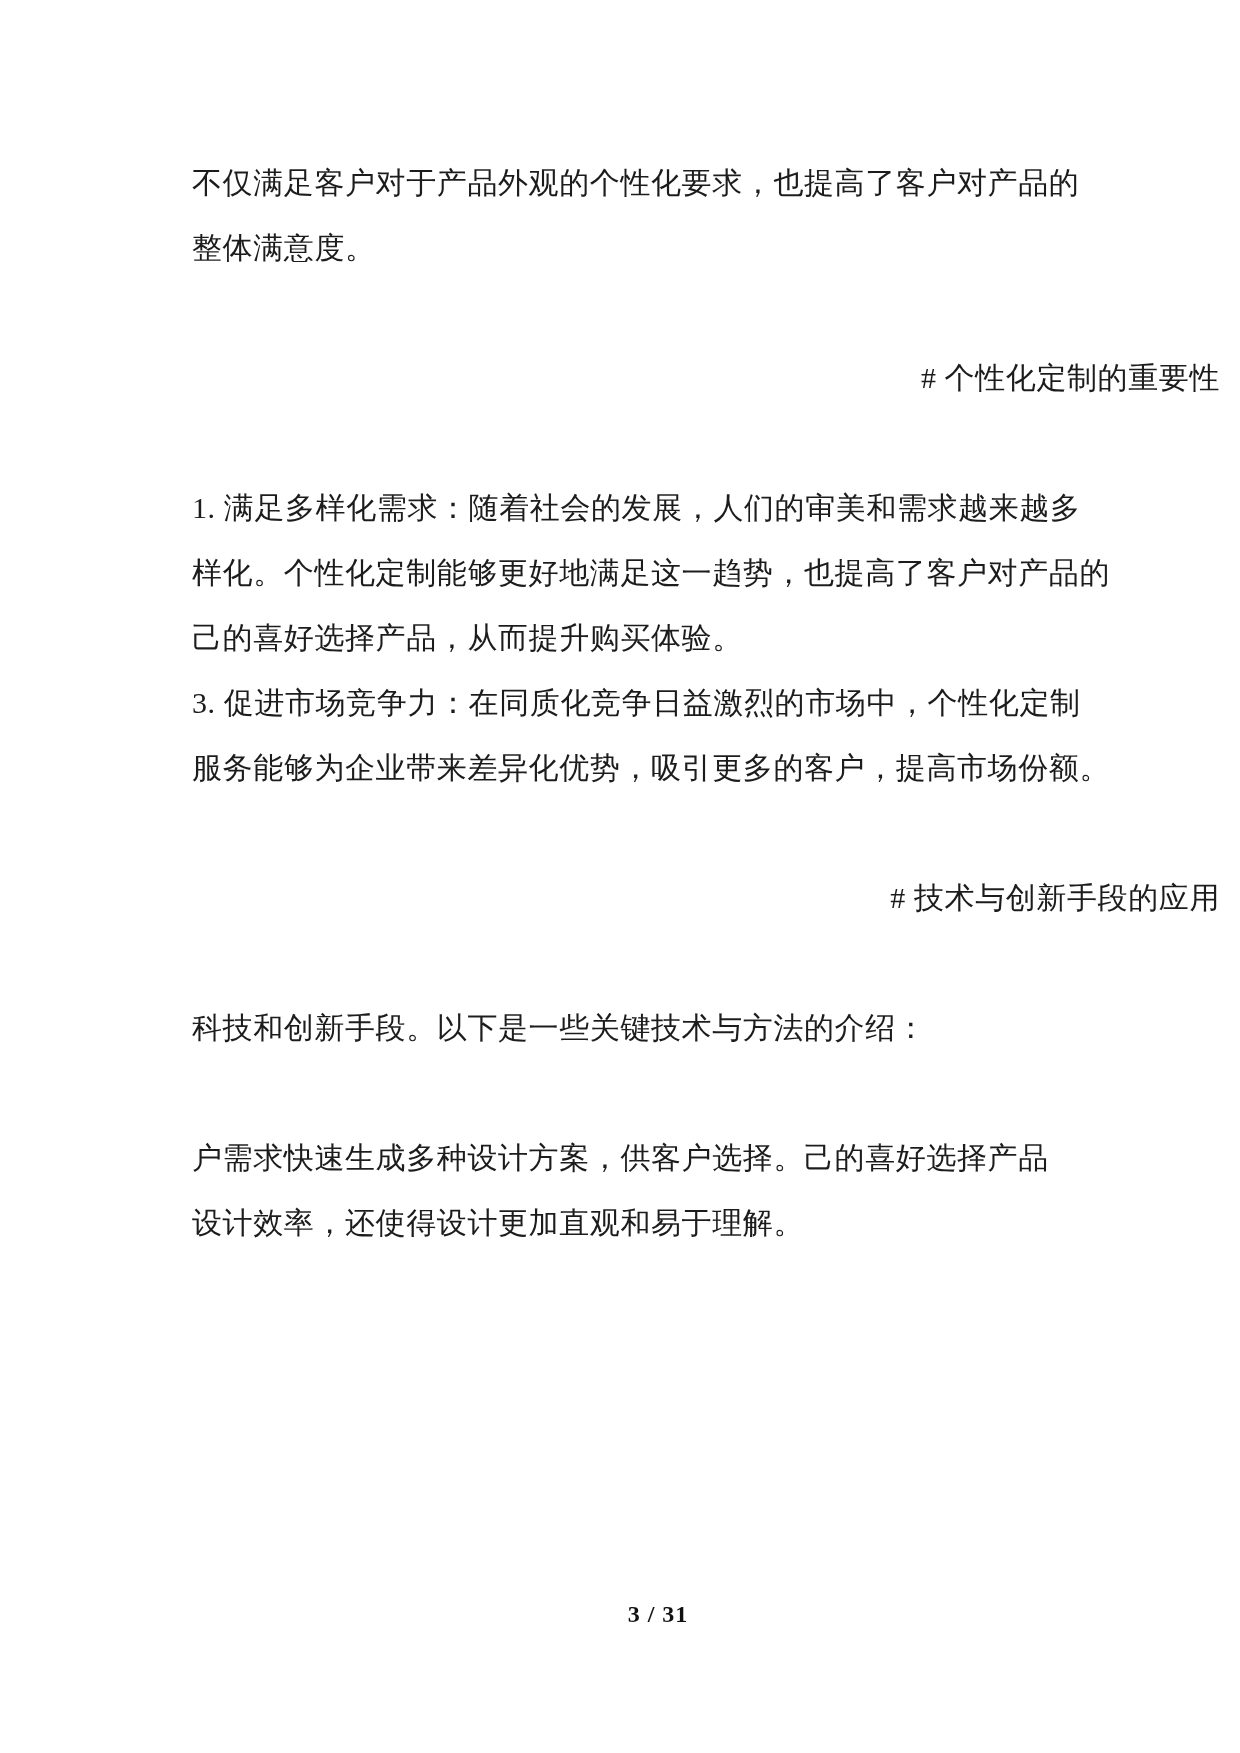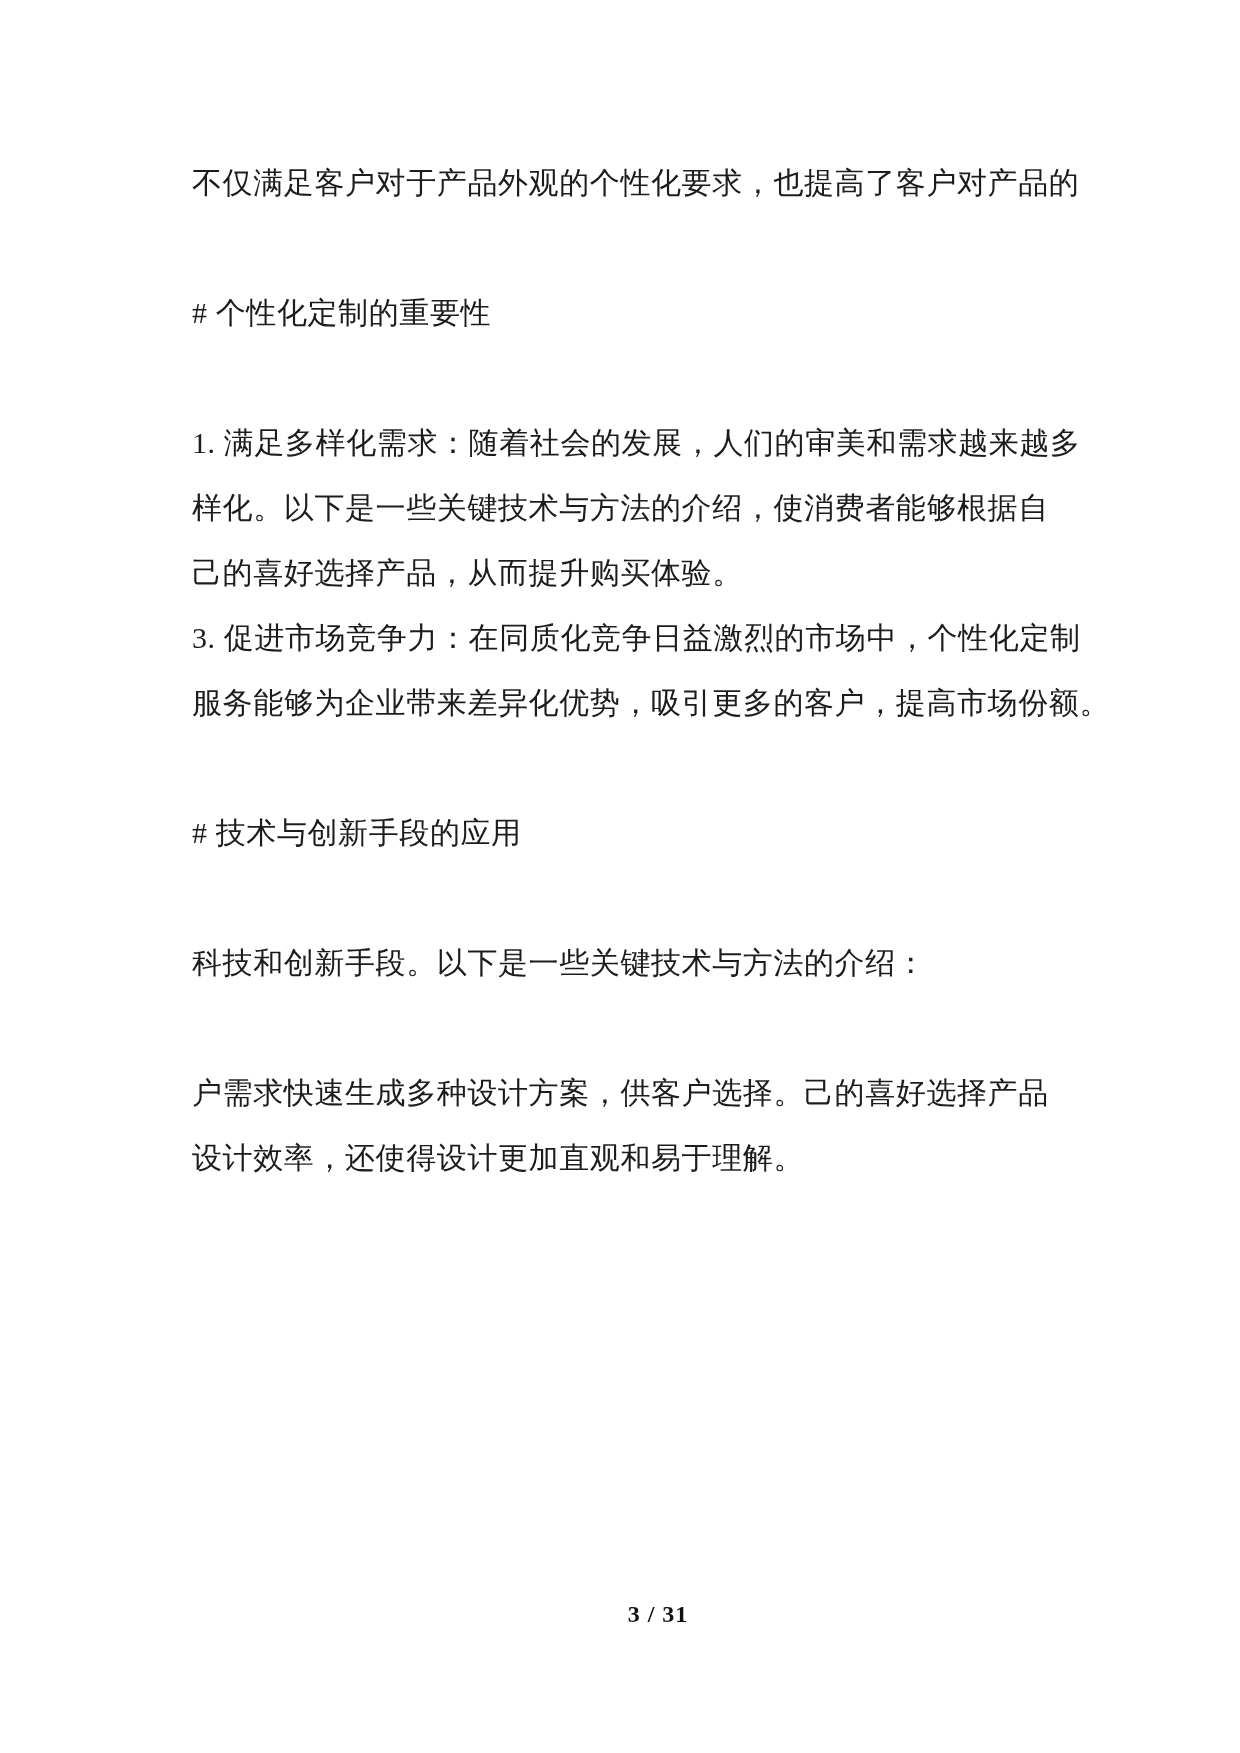--- a/index.html
+++ b/index.html
@@ -31,20 +31,21 @@
   }
   .line {
     font-size: 30px;
     line-height: 65px;
     height: 65px;
     letter-spacing: 0.6px;
     white-space: nowrap;
   }
   .heading .line {
     letter-spacing: 0.6px;
+    text-align: right;
   }
   .page-footer {
     position: absolute;
     top: 1598px;
     left: 0;
     width: 100%;
     text-align: center;
     font-size: 24px;
     font-weight: bold;
     line-height: 32px;
@@ -54,30 +55,31 @@
   }
 </style>
 </head>
 <body>
 
 <div class="page">
   <div class="content">
 
     <div class="block first paragraph">
       <div class="line">不仅满足客户对于产品外观的个性化要求，也提高了客户对产品的</div>
+      <div class="line">整体满意度。</div>
     </div>
 
     <div class="block heading">
       <div class="line"># 个性化定制的重要性</div>
     </div>
 
     <div class="block list">
       <div class="list-item">
         <div class="line">1. 满足多样化需求：随着社会的发展，人们的审美和需求越来越多</div>
-        <div class="line">样化。以下是一些关键技术与方法的介绍，使消费者能够根据自</div>
+        <div class="line">样化。个性化定制能够更好地满足这一趋势，也提高了客户对产品的</div>
         <div class="line">己的喜好选择产品，从而提升购买体验。</div>
       </div>
       <div class="list-item">
         <div class="line">3. 促进市场竞争力：在同质化竞争日益激烈的市场中，个性化定制</div>
         <div class="line">服务能够为企业带来差异化优势，吸引更多的客户，提高市场份额。</div>
       </div>
     </div>
 
     <div class="block heading">
       <div class="line"># 技术与创新手段的应用</div>

